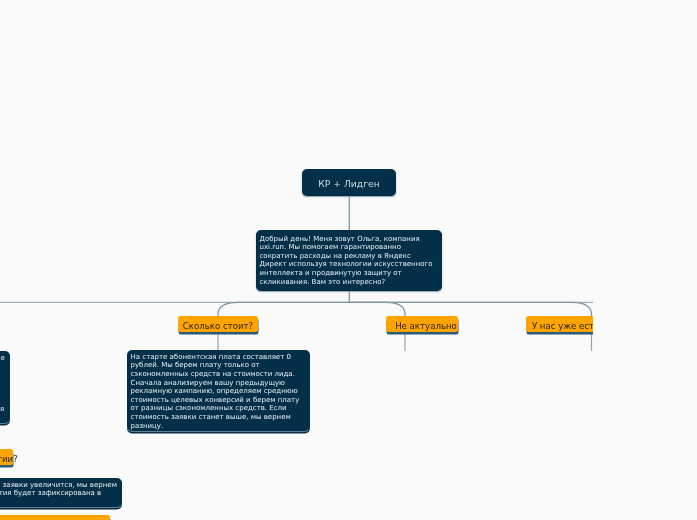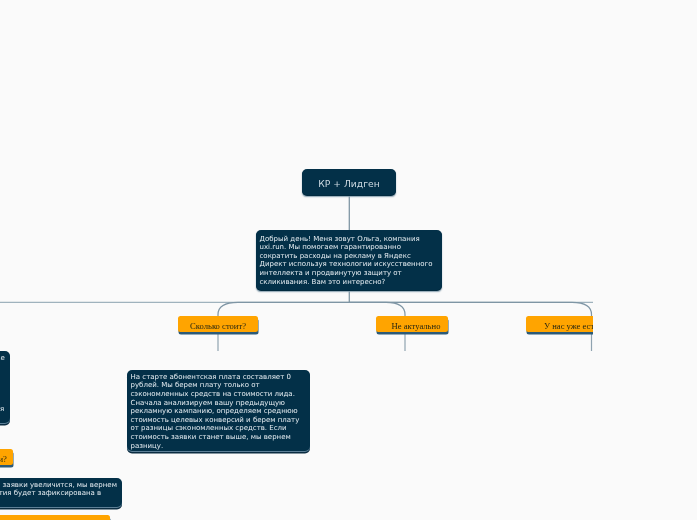--- a/index.html
+++ b/index.html
@@ -12,21 +12,21 @@
         text-align:center;font-size:9.2px;line-height:30px;
         box-shadow:0 1px 0 0 #022a3f, 0 2.2px 1.4px -0.6px #8ca2b1;}
   .msg{background:#033048;color:#e7eef3;border-radius:5px;
        padding:2.9px 3.5px 0.5px 3.5px;font-size:7px;line-height:8.6px;
        white-space:pre-wrap;
        box-shadow:0 1px 0 0 #5d8097, 0 2.5px 0 0 #0a2c41;}
   .msg.flat{box-shadow:0 1px 0 0 #022a3f, 0 2.2px 1.4px -0.6px #8ca2b1;
        padding:4.6px 3.5px 4.2px 3.5px;}
   .tab{background:#ffa400;color:#262611;border-radius:2.5px;
        text-align:center;font-size:8.6px;line-height:16px;
-       box-shadow:0.5px 2.5px 0 0 #2c5a78;white-space:nowrap;font-family:Liberation Serif, serif;}
+       box-shadow:0.5px 2.5px 0 0 #2c5a78;white-space:nowrap;}
   .tab .lbl{display:inline-block;transform:translateY(1.5px);}
   svg.links{position:absolute;left:0;top:0;width:697px;height:520px;pointer-events:none;z-index:1;}
 </style>
 </head>
 <body>
 
 <div id="canvas">
 
   <svg class="links" viewBox="0 0 697 520">
     <path d="M-5 302.3 L702 302.3" stroke="#9fb2bd" fill="none" stroke-width="1.2"></path>
@@ -49,20 +49,20 @@
 где именно теряется ваш рекламный
 бюджет и какую экономию вы получите
 уже в течение первого рабочего
 месяца, в договоре будет прописана гарантия
 результата</div>
   <div class="node tab" style="left:-67px;top:449px;width:80px;height:16px;"><span class="lbl">А какие гарантии?</span></div>
   <div class="node msg" style="left:-61px;top:478px;width:183px;">Если стоимость заявки увеличится, мы вернем разницу, гарантия будет зафиксирована в договоре</div>
   <div class="node tab" style="left:-21px;top:515px;width:131px;height:16px;"><span class="lbl">У нас уже есть подрядчик</span></div>
 
   <div class="node tab" style="left:178px;top:315.5px;width:80px;height:16px;"><span class="lbl">Сколько стоит?</span></div>
-  <div class="node msg" style="left:127px;top:370px;width:183px;">На старте абонентская плата составляет 0 рублей. Мы берем плату только от сэкономленных средств на стоимости лида. Сначала анализируем вашу предыдущую рекламную кампанию, определяем среднюю стоимость целевых конверсий и берем плату от разницы сэкономленных средств. Если стоимость заявки станет выше, мы вернем разницу.</div>
+  <div class="node msg" style="left:127px;top:350px;width:183px;">На старте абонентская плата составляет 0 рублей. Мы берем плату только от сэкономленных средств на стоимости лида. Сначала анализируем вашу предыдущую рекламную кампанию, определяем среднюю стоимость целевых конверсий и берем плату от разницы сэкономленных средств. Если стоимость заявки станет выше, мы вернем разницу.</div>
 
-  <div class="node tab" style="left:376px;top:315.5px;width:72px;height:16px;padding-left:8px;"><span class="lbl">Не актуально</span></div>
+  <div class="node tab" style="left:386px;top:315.5px;width:72px;height:16px;padding-left:8px;"><span class="lbl">Не актуально</span></div>
 
   <div class="node tab" style="left:526px;top:315.5px;width:131px;height:16px;"><span class="lbl">У нас уже есть подрядчик</span></div>
 
   <div class="node msg" style="left:688px;top:350px;width:183px;">Давайте обсудим это подробнее</div>
 </div>
 
 </body></html>

